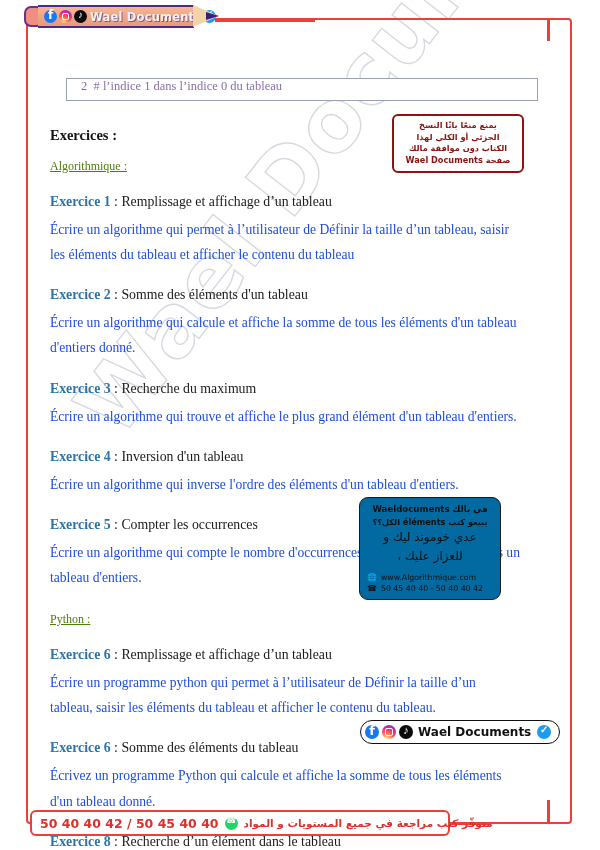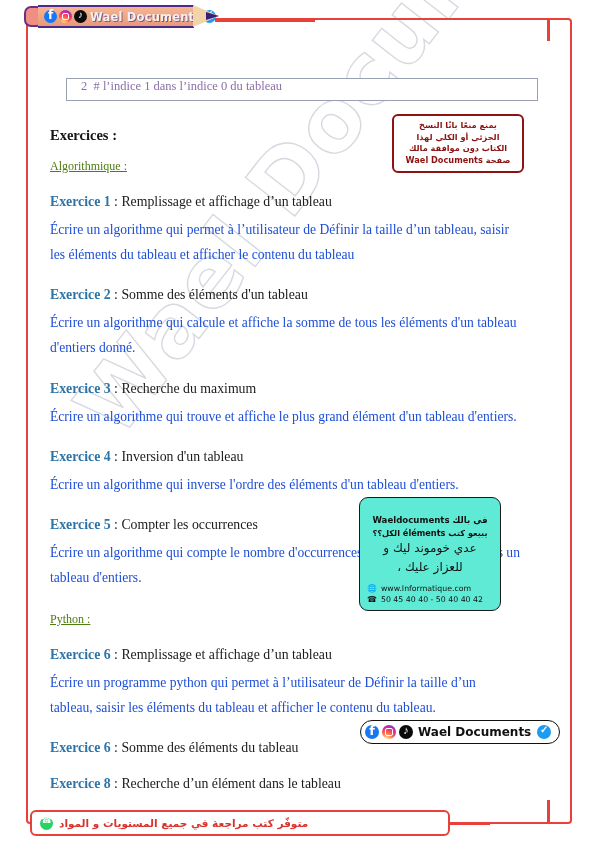--- a/index.html
+++ b/index.html
@@ -274,22 +274,22 @@
   }
 
   
   .contact-card {
     position: absolute;
     left: 359px;
     top: 497px;
     width: 142px;
     border: 1.6px solid #1a1a1a;
     border-radius: 9px;
-    background: #5eead4;
-    padding: 16px 7px 6px 7px;
+    background: #0369a1;
+    padding: 5px 7px 6px 7px;
     box-sizing: border-box;
     z-index: 8;
   }
   .cc-ar {
     direction: rtl;
     text-align: center;
     font-family: "DejaVu Sans", sans-serif;
     color: #111;
   }
   .cc-l1 { font-size: 8.6px; font-weight: bold; line-height: 1.5; }
@@ -489,57 +489,59 @@
   <div class="sec-sub" style="margin-top:22px">Python :</div>
 
   <div class="ex-title">
     <span class="num">Exercice 6</span><span> : </span><span>Remplissage et affichage d’un tableau</span>
   </div>
   <div class="ex-body">Écrire un programme python qui permet à l’utilisateur de Définir la taille d’un tableau, saisir les éléments du tableau et afficher le contenu du tableau.</div>
 
   <div class="ex-title">
     <span class="num">Exercice 6</span><span> : </span><span>Somme des éléments du tableau</span>
   </div>
+  <div class="ex-body">Écrivez un programme Python qui calcule et affiche la somme de tous les éléments d'un tableau donné.</div>
 
   <div class="ex-title">
     <span class="num">Exercice 8</span><span> : </span><span>Recherche d’un élément dans le tableau</span>
   </div>
 
 </div>
 
 <div class="warn-box">
   <div>يمنع منعًا باتًا النسخ</div>
   <div>الجزئي أو الكلي لهذا</div>
   <div>الكتاب دون موافقة مالك</div>
   <div>صفحة Wael Documents</div>
 </div>
 
 <div class="contact-card">
   <div class="cc-ar cc-l1">في بالك Waeldocuments</div>
   <div class="cc-ar cc-l2">يبيعو كتب éléments الكل؟؟</div>
   <div class="cc-ar cc-l3">عدي خوموند ليك و للعزاز عليك ،</div>
   <div class="cc-row first">
     <span class="cc-gl">🌐</span>
-    <span>www.Informatique.com</span>
+    <span>www.Algorithmique.com</span>
   </div>
   <div class="cc-row">
     <span class="cc-gl">☎</span>
     <span>50 45 40 40 - 50 40 40 42</span>
   </div>
 </div>
 
 <div class="social-pill">
   <span class="ic ic-fb"></span>
   <span class="ic ic-ig"></span>
   <span class="ic ic-tt"></span>
   <span class="pt">Wael Documents</span>
   <span class="ic ic-vf"></span>
 </div>
 
 <div class="footer-strip">
   <span class="footer-ar">متوفّر كتب مراجعة في جميع المستويات و المواد</span>
   <span class="wa-icon"></span>
+  <span class="footer-phones">50 40 40 42 / 50 45 40 40</span>
 </div>
 <div class="footer-link"></div>
 <div class="page-num-box">
   <span>120</span>
 </div>
 <div class="footer-notch"></div>
 
 </body></html>

